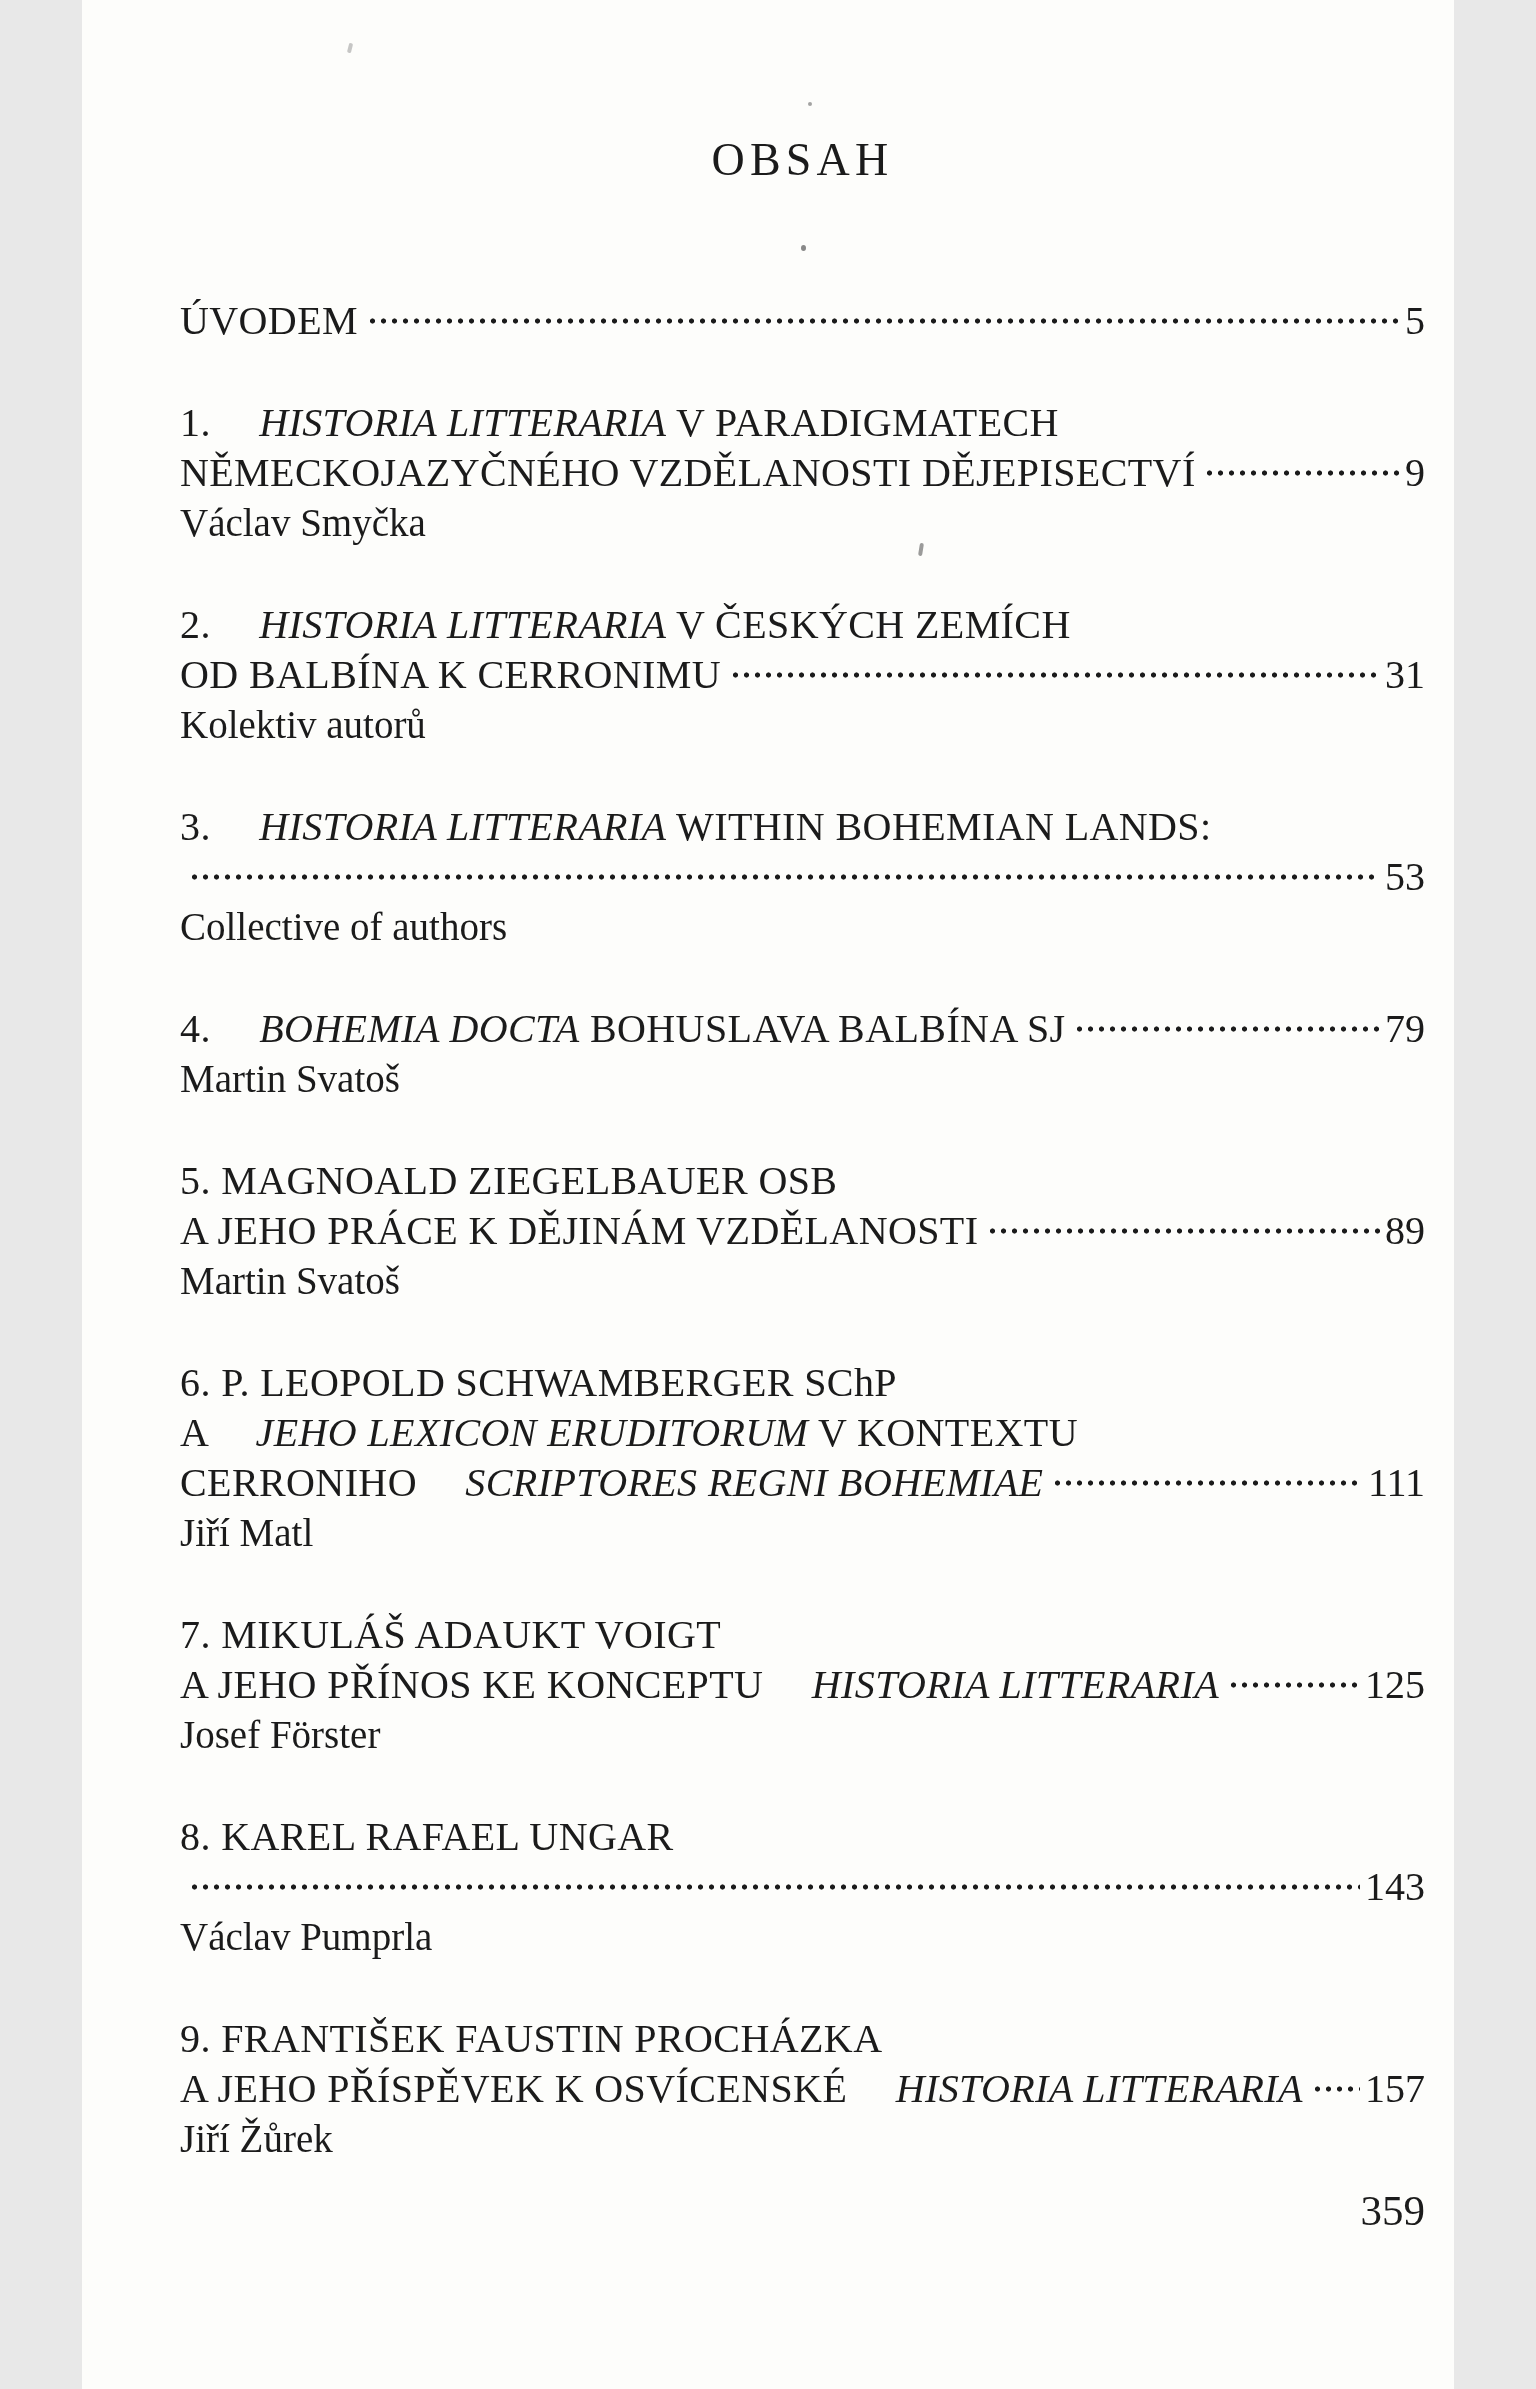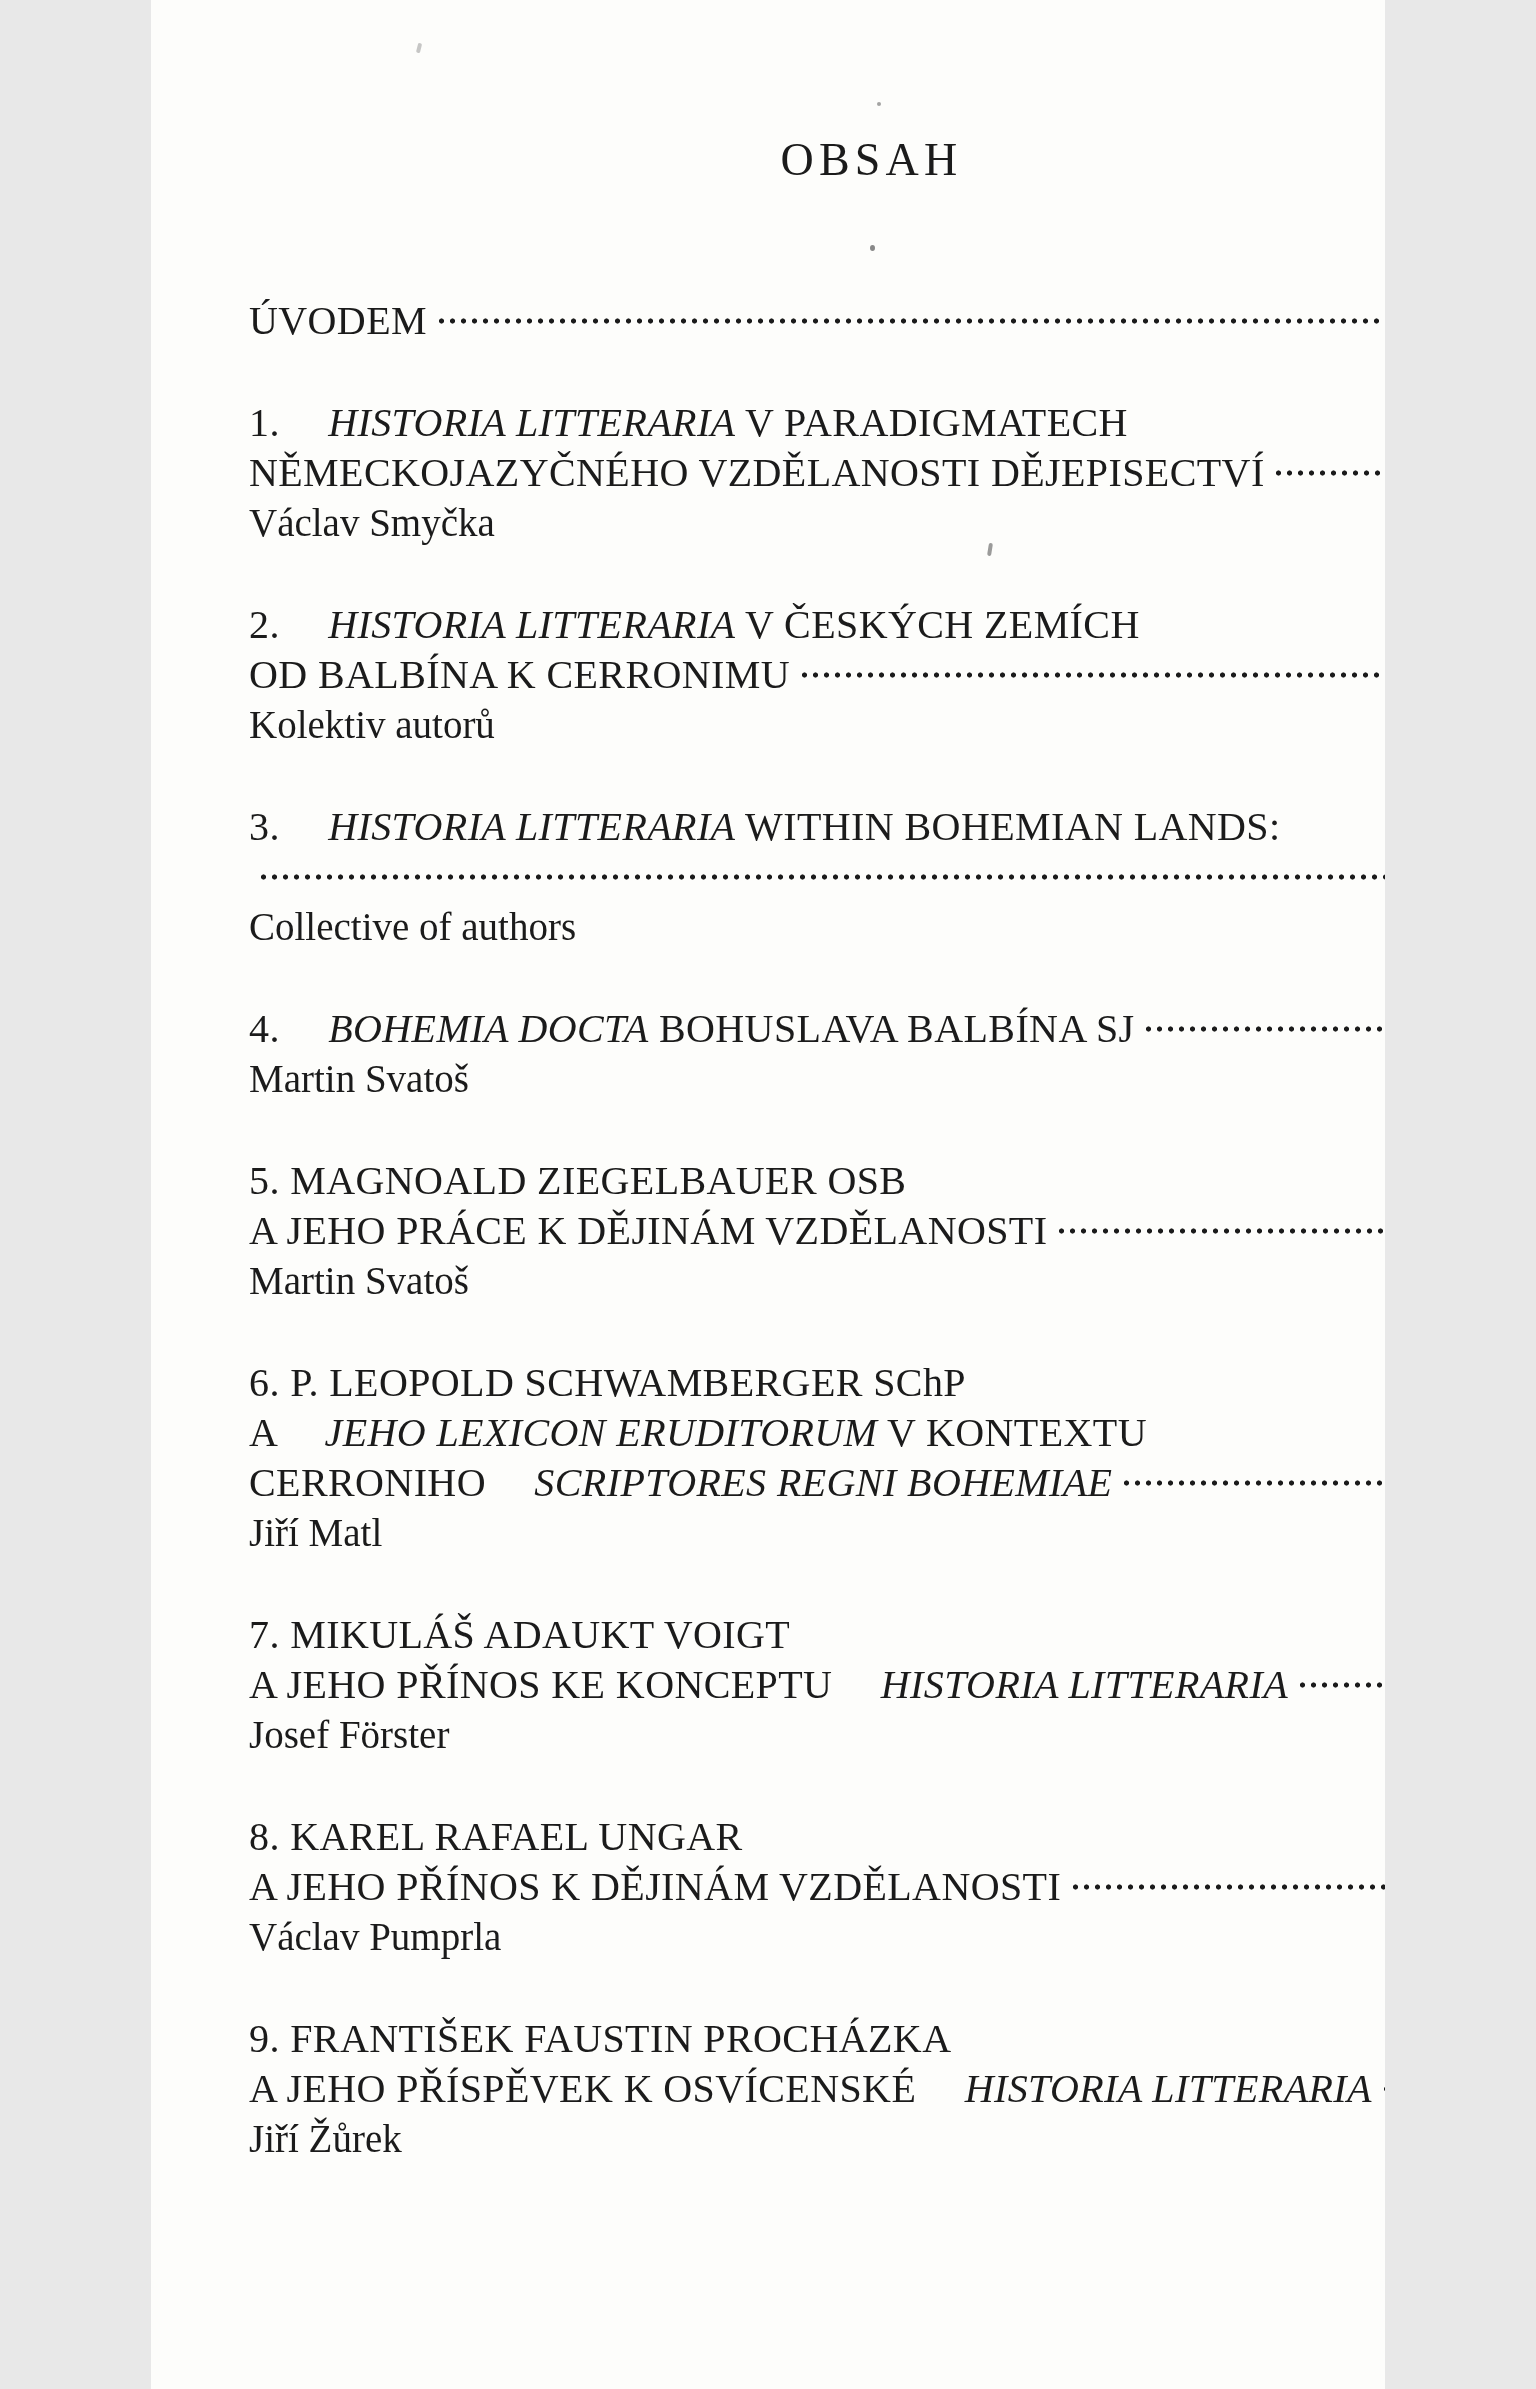--- a/index.html
+++ b/index.html
@@ -1,18 +1,18 @@
 <!DOCTYPE html>
 <html style="font-size:14px"><head>
 <meta charset="utf-8">
 <style>
   html, body { margin: 0; padding: 0; background: #e8e8e8; }
   .page {
     position: relative;
-    width: 1234px;
+    width: 1372px;
     height: 2389px;
     margin: 0 auto;
     background: #fdfdfb;
     color: #1b1b1b;
     font-family: "Liberation Serif", serif;
     overflow: hidden;
   }
   .content {
     position: absolute;
     left: 98px;
@@ -147,21 +147,20 @@
           <div class="row">
             <span class="label"><span>A JEHO PŘÍNOS KE KONCEPTU </span><span class="it">HISTORIA LITTERARIA</span></span>
             <span class="dots"></span>
             <span class="pagenum">125</span>
           </div>
           <div class="author">Josef Förster</div>
         </div>
         <div class="entry">
           <div class="line"><span class="label"><span>8. KAREL RAFAEL UNGAR</span></span></div>
           <div class="row">
-            <span class="label"><span>A JEHO PŘÍNOS K DĚJINÁM VZDĚLANOSTI</span></span>
             <span class="dots"></span>
             <span class="pagenum">143</span>
           </div>
           <div class="author">Václav Pumprla</div>
         </div>
         <div class="entry">
           <div class="line"><span class="label"><span>9. FRANTIŠEK FAUSTIN PROCHÁZKA</span></span></div>
           <div class="row">
             <span class="label"><span>A JEHO PŘÍSPĚVEK K OSVÍCENSKÉ </span><span class="it">HISTORIA LITTERARIA</span></span>
             <span class="dots"></span>

